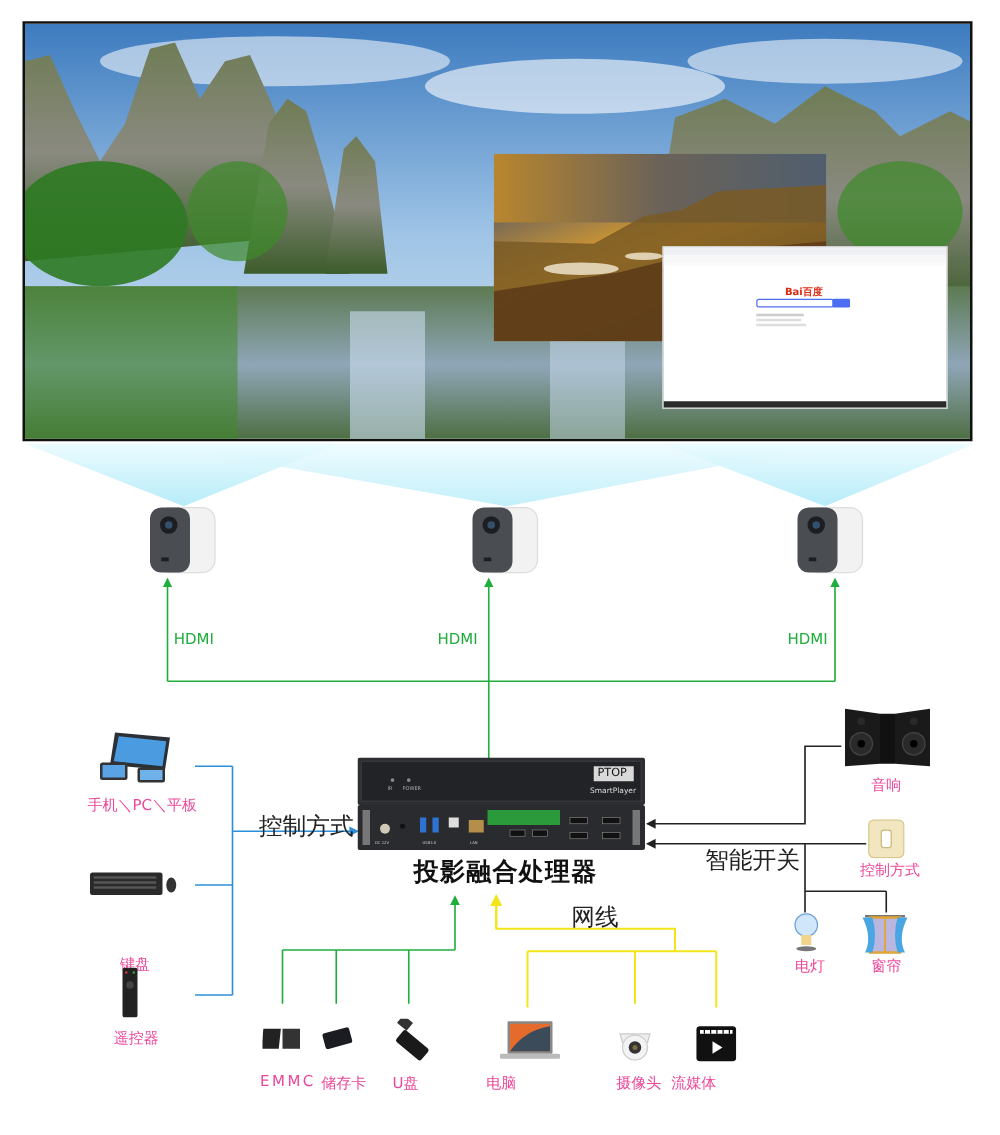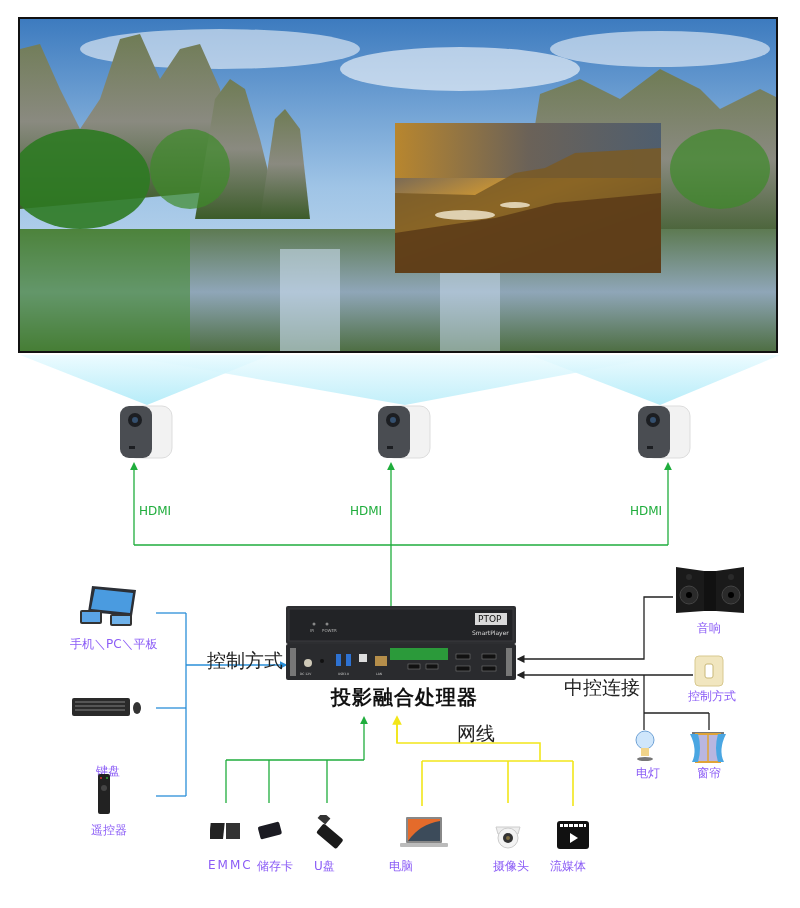--- a/index.html
+++ b/index.html
@@ -1,20 +1,20 @@
 <!DOCTYPE html>
 <html><head>
 <meta charset="utf-8">
 <style>
   html, body { margin:0; padding:0; background:#ffffff; }
   body { width:800px; height:908px; position:relative; overflow:hidden;
          font-family:"DejaVu Sans", "Liberation Sans", sans-serif; color:#222; }
   .abs { position:absolute; }
   svg.layer { position:absolute; left:0; top:0; }
-  .lbl { position:absolute; font-size:12px; color:#8b5cf6; white-space:nowrap; text-align:center; }
+  .lbl { position:absolute; font-size:12px; color:#ec4899; white-space:nowrap; text-align:center; }
   .hdmi { position:absolute; font-size:12px; color:#1fad3c; }
   .sec-label { position:absolute; font-size:19px; color:#222; white-space:nowrap; }
   .device-title { position:absolute; font-size:20px; font-weight:bold; color:#111; letter-spacing:1px; white-space:nowrap; }
   .screen { position:absolute; left:18px; top:17px; width:760px; height:336px; border:2px solid #111; box-sizing:border-box; overflow:hidden; }
 </style>
 </head>
 <body>
 
 <div class="screen">
   <svg width="760" height="336">
@@ -73,20 +73,34 @@
       <rect x="0" y="0" width="266" height="150" fill="url(#sunsetsky)"></rect>
       <rect x="0" y="55" width="266" height="95" fill="url(#sunset)"></rect>
       <path d="M0,70 L80,72 L120,50 L150,45 L180,30 L266,25 L266,150 L0,150 Z" fill="#7a5a24" opacity="0.85"></path>
       <path d="M0,110 L100,95 L160,80 L266,70 L266,150 L0,150 Z" fill="#5a3a18" opacity="0.85"></path>
       <ellipse cx="70" cy="92" rx="30" ry="5" fill="#e8dcc0" opacity="0.9"></ellipse>
       <ellipse cx="120" cy="82" rx="15" ry="3" fill="#e8dcc0" opacity="0.9"></ellipse>
     </svg>
   </div>
 
   
+  <div class="abs" style="left:510px; top:178px; width:226px; height:128px; background:#ffffff; border:1px solid #ccc;">
+    <div class="abs" style="left:0; top:0; width:226px; height:6px; background:#eef0f4;"></div>
+    <div class="abs" style="left:0; top:6px; width:226px; height:5px; background:#f7f7f7; border-bottom:1px solid #e4e4e4;"></div>
+    <div class="abs" style="left:0; top:11px; width:226px; height:4px; background:#fafafa;"></div>
+    <div class="abs" style="left:97px; top:30px; font-size:8px; font-weight:bold; color:#de2910;">Bai百度</div>
+    <div class="abs" style="left:74px; top:41px; width:60px; height:5px; border:1px solid #4e6ef2; border-radius:2px;"></div>
+    <div class="abs" style="left:135px; top:41px; width:14px; height:7px; background:#4e6ef2; border-radius:1px;"></div>
+    <div class="abs" style="left:74px; top:53px; width:80px; height:14px;">
+      <div style="height:2px; width:38px; background:#ccc; margin-bottom:2px;"></div>
+      <div style="height:2px; width:36px; background:#ddd; margin-bottom:2px;"></div>
+      <div style="height:2px; width:40px; background:#ddd;"></div>
+    </div>
+    <div class="abs" style="left:0; bottom:0; width:226px; height:5px; background:#2b2b2b;"></div>
+  </div>
 </div>
 
 <svg class="layer" width="800" height="908">
   <defs>
     <linearGradient id="beamg" x1="0" y1="0" x2="0" y2="1">
       <stop offset="0" stop-color="#eafbff"></stop>
       <stop offset="1" stop-color="#aeeaf8"></stop>
     </linearGradient>
     <marker id="arrG" markerWidth="6" markerHeight="6" refX="3" refY="3" orient="auto">
       <path d="M0,0 L6,3 L0,6 Z" fill="#1fad3c"></path>
@@ -244,21 +258,21 @@
 <div class="abs" style="left:96px; top:774px; width:16px; height:40px;">
   <svg width="16" height="40">
     <rect x="2" y="0" width="12" height="40" rx="2" fill="#222"></rect>
     <circle cx="5" cy="4" r="1" fill="#d33"></circle>
       <circle cx="11" cy="4" r="1" fill="#3a3"></circle>
     <circle cx="8" cy="14" r="3" fill="#444"></circle>
   </svg>
 </div>
 <div class="lbl" style="left:91px; top:822px;">遥控器</div>
 
-<div class="sec-label" style="left:564px; top:675px;">中控连接</div>
+<div class="sec-label" style="left:564px; top:675px;">智能开关</div>
 
 <div class="abs" style="left:674px; top:565px; width:72px; height:50px;">
   <svg width="72" height="50">
     <path d="M2,2 L30,6 L30,46 L2,48 Z" fill="#1a1a1a"></path>
     <path d="M70,2 L42,6 L42,46 L70,48 Z" fill="#1a1a1a"></path>
     <rect x="30" y="6" width="12" height="40" fill="#111"></rect>
     <circle cx="15" cy="30" r="9" fill="#2a2a2a" stroke="#444"></circle>
       <circle cx="15" cy="30" r="3" fill="#000"></circle>
     <circle cx="57" cy="30" r="9" fill="#2a2a2a" stroke="#444"></circle>
       <circle cx="57" cy="30" r="3" fill="#000"></circle>
@@ -348,13 +362,13 @@
     <g fill="#111">
         <rect x="6" y="4" width="1" height="3"></rect>
         <rect x="11" y="4" width="1" height="3"></rect>
         <rect x="16" y="4" width="1" height="3"></rect>
         <rect x="21" y="4" width="1" height="3"></rect>
         <rect x="26" y="4" width="1" height="3"></rect>
       </g>
     <path d="M13,13 L21,18 L13,23 Z" fill="#fff"></path>
   </svg>
 </div>
-<div class="lbl" style="left:550px; top:858px;">流媒体</div>
+<div class="lbl" style="left:537px; top:858px;">流媒体</div>
 
 </body></html>

